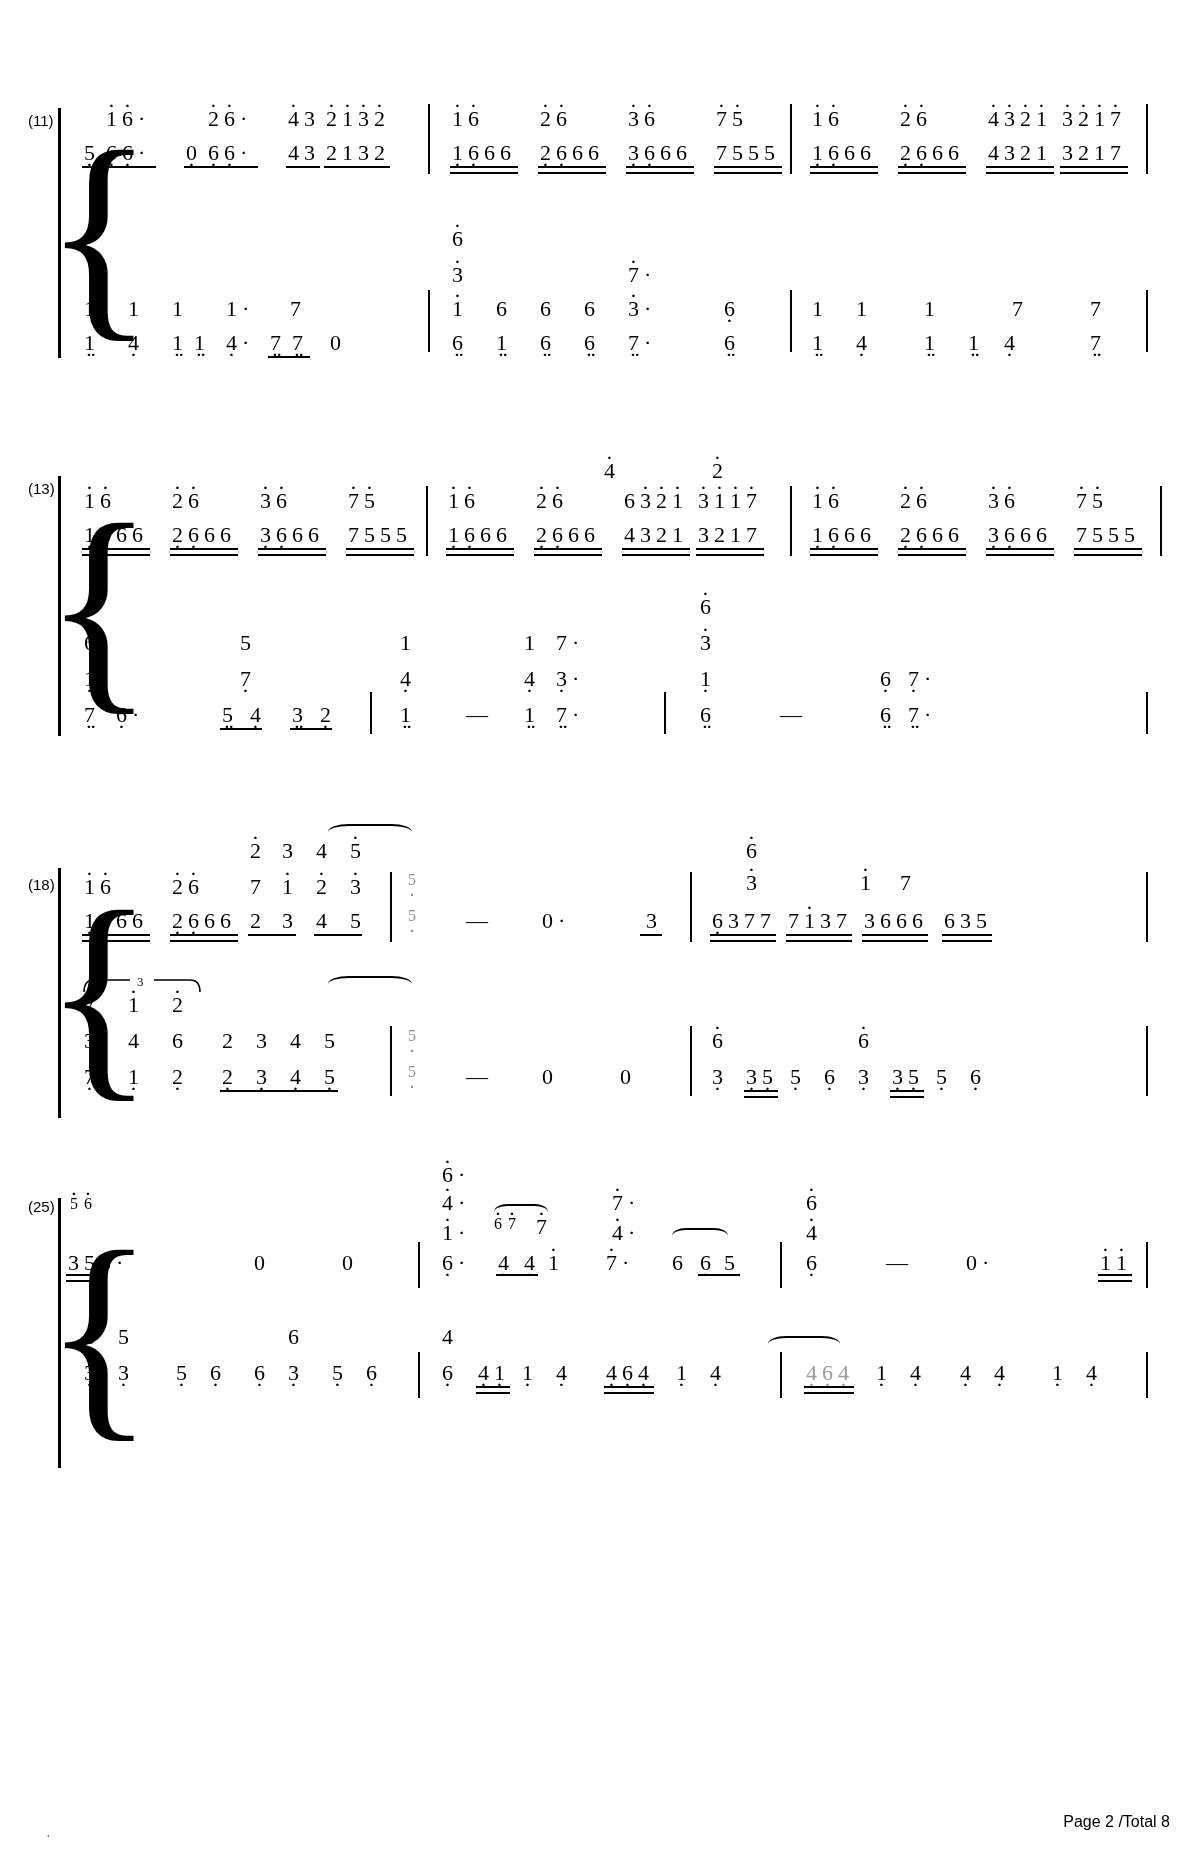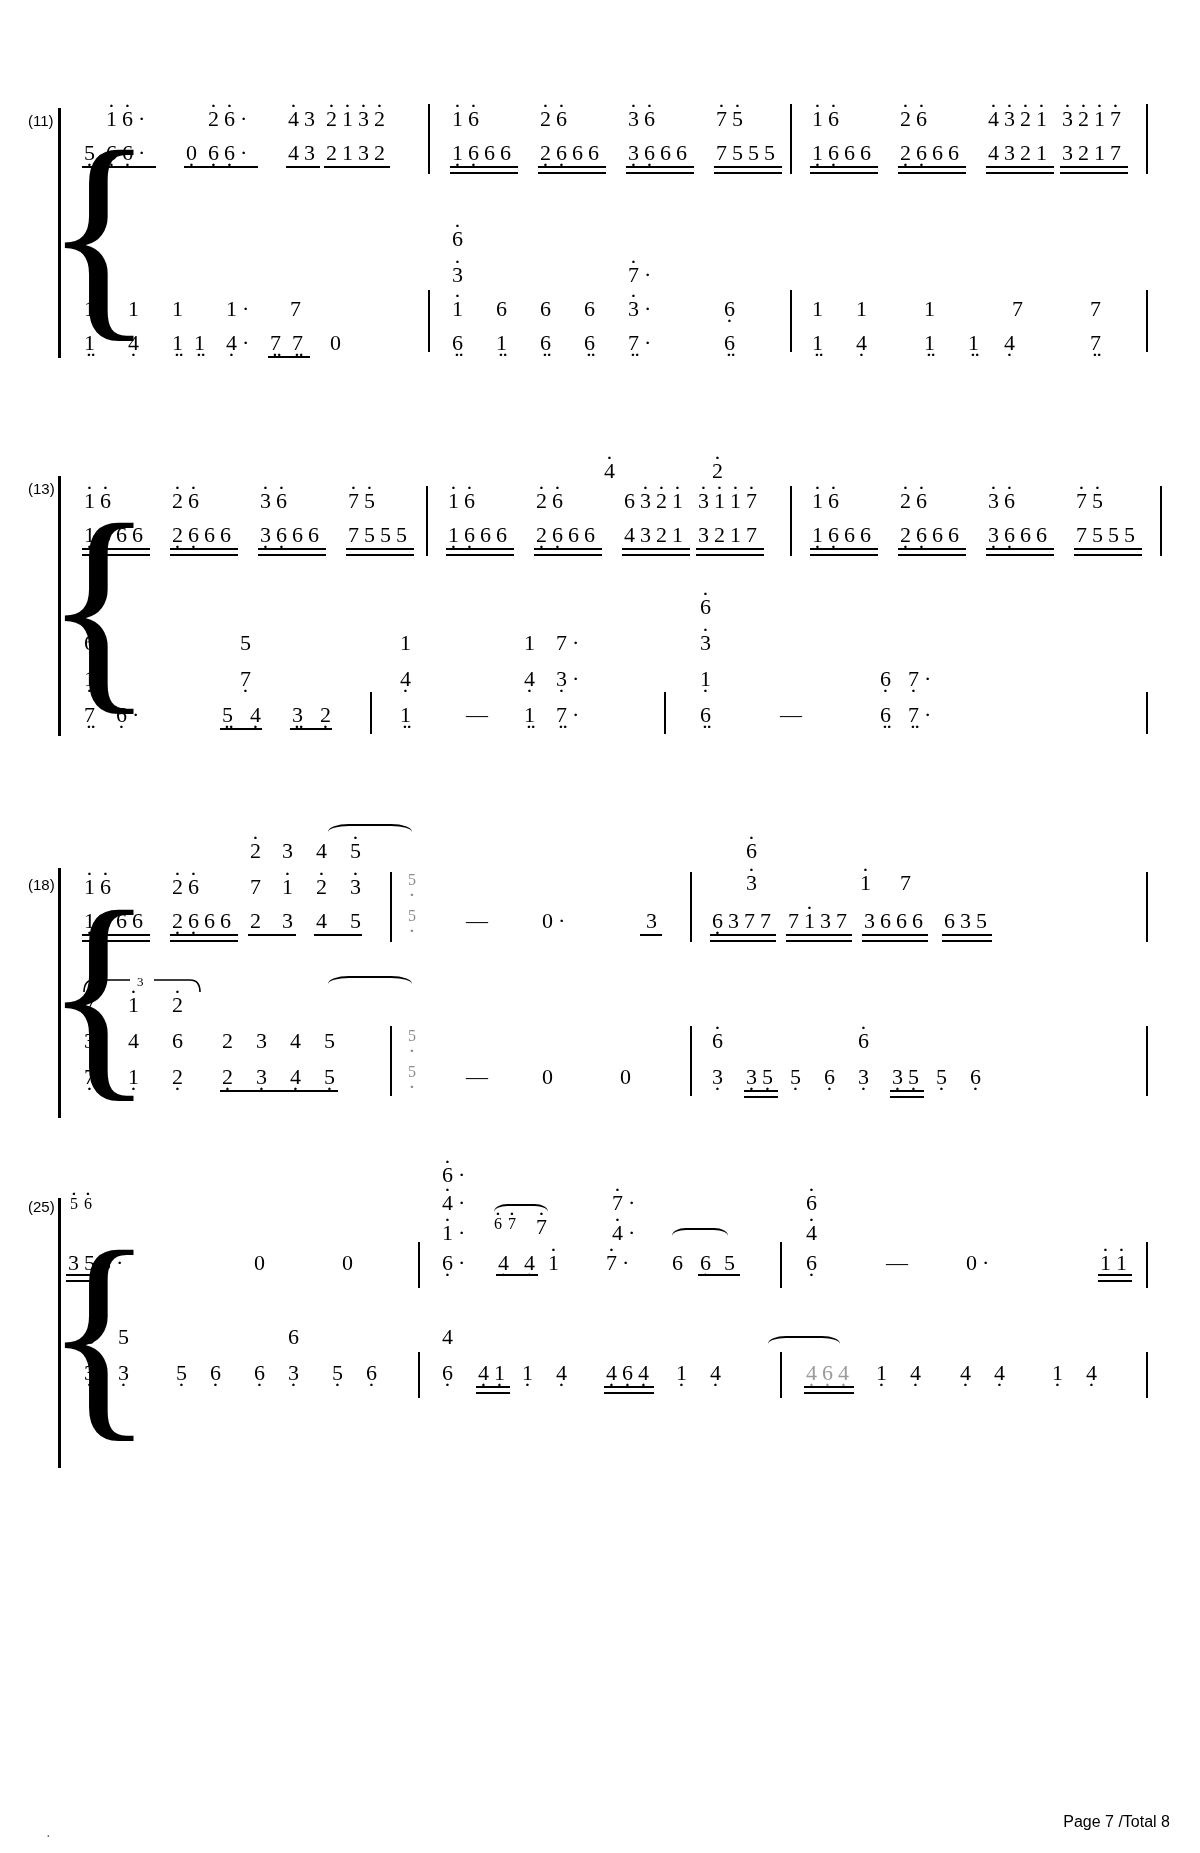--- a/index.html
+++ b/index.html
@@ -673,15 +673,15 @@
       <div class="beam" style="left:604px;top:262px;width:50px;"></div>
       <div class="beam" style="left:804px;top:256px;width:50px;"></div>
       <div class="beam" style="left:804px;top:262px;width:50px;"></div>
     </div>
 
     <div class="bar" style="left:418px;top:222px;height:46px;"></div>
     <div class="bar" style="left:780px;top:222px;height:46px;"></div>
     <div class="bar" style="left:1146px;top:222px;height:46px;"></div>
   </div>
 
-  <div class="footer">Page 7 /Total 8</div>
+  <div class="footer">Page 2 /Total 8</div>
   <div class="tinydot">·</div>
 </div>
 
 </body></html>

